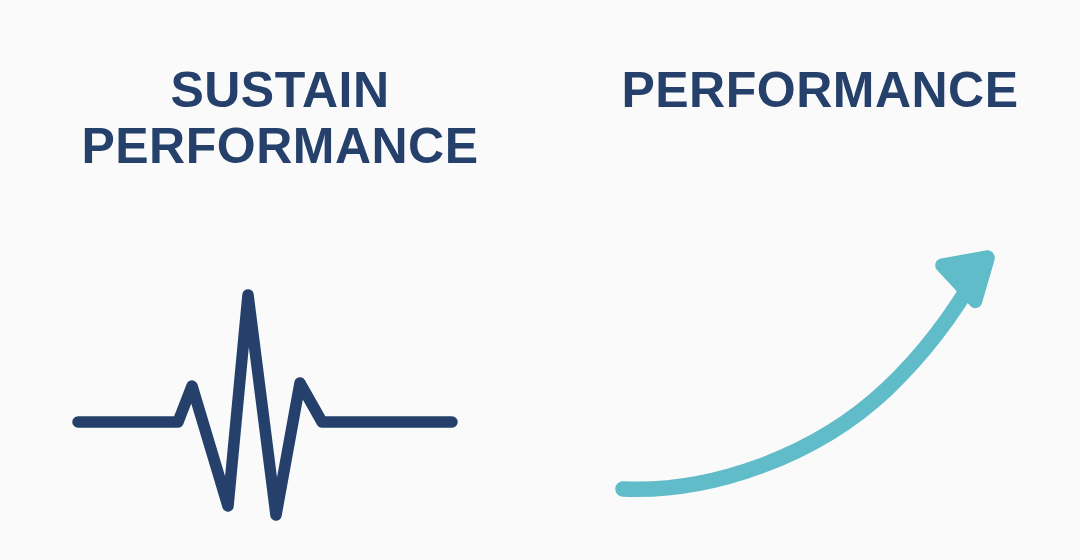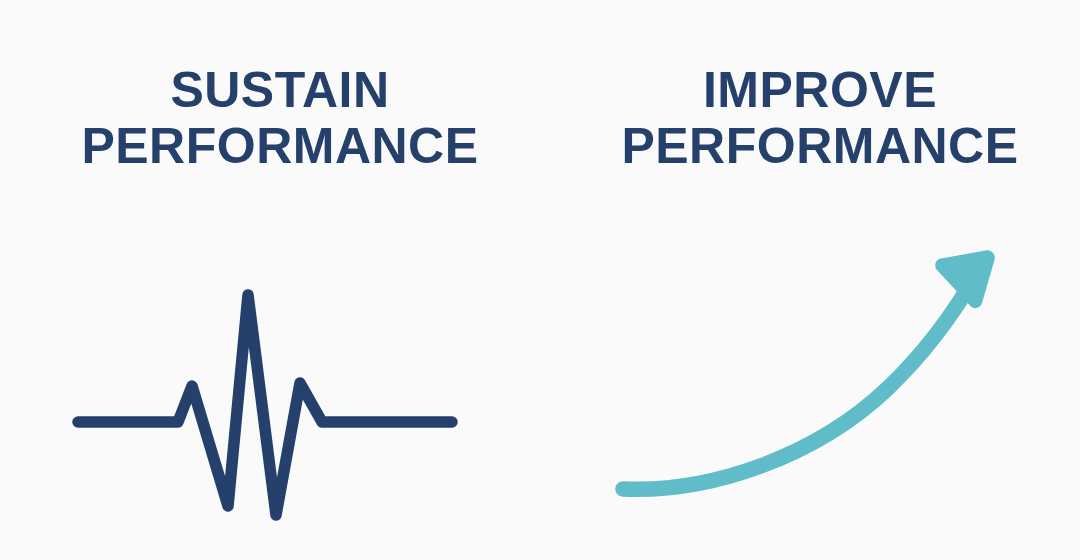--- a/index.html
+++ b/index.html
@@ -56,21 +56,20 @@
 
   <div class="panel panel-left">
     <div class="headline">
       <span class="line">SUSTAIN</span>
       <span class="line">PERFORMANCE</span>
     </div>
   </div>
 
   <div class="panel panel-right">
     <div class="headline">
-      <span class="line">IMPROVE</span>
       <span class="line">PERFORMANCE</span>
     </div>
   </div>
 
   <div class="icon-wrap">
 
     <svg id="pulse-svg" class="icon-svg" width="420" height="270" viewBox="0 0 420 270" xmlns="http://www.w3.org/2000/svg">
       <path d="M 18 152
                L 110 152
                L 118 152

